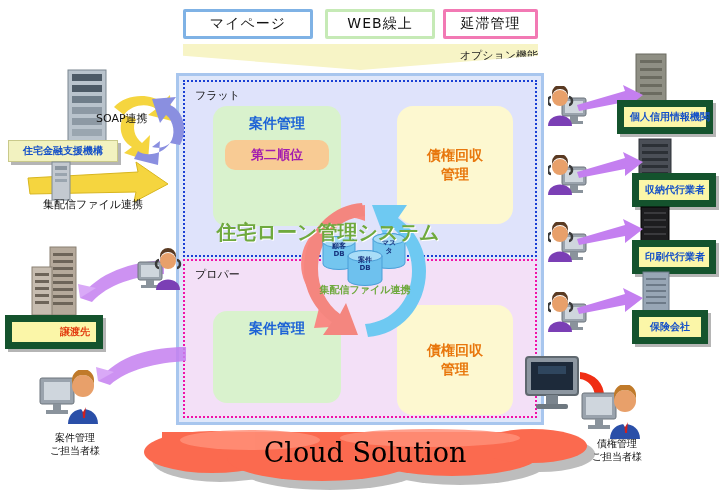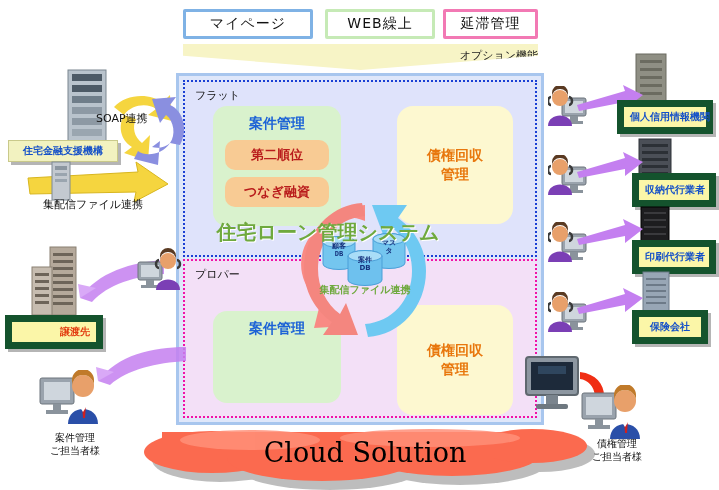--- a/index.html
+++ b/index.html
@@ -30,21 +30,21 @@
      border:2px dotted #1a3fd4;box-sizing:border-box;background:#dfe3fb;}
   .frame-inner-bot{position:absolute;left:4px;top:183px;right:4px;bottom:4px;
      border:2px dotted #f012a8;box-sizing:border-box;background:#f3e0f7;}
   .sect-label{position:absolute;font-size:11px;color:#111;left:10px;top:6px;}
 
   
   .greenbox{position:absolute;background:#d9f2cd;border-radius:14px;}
   .greenbox .title{text-align:center;font-size:14px;color:#1d63d6;
      font-weight:bold;padding-top:9px;}
   .orangebox{margin:7px 12px 0 12px;background:#f8cb94;border-radius:10px;
-     text-align:center;font-size:13px;color:#b91c1c;font-weight:bold;
+     text-align:center;font-size:13px;color:#a21caf;font-weight:bold;
      padding:6px 0;}
 
   .yellowbox{position:absolute;background:#fdf8d0;border-radius:16px;
      display:flex;align-items:center;justify-content:center;text-align:center;
      font-size:14px;color:#e8770d;font-weight:bold;line-height:1.35;}
 
   
   .cyclewrap{position:absolute;left:290px;top:195px;width:150px;height:150px;}
 
   .sysname{position:absolute;left:176px;top:219px;width:304px;text-align:center;
@@ -96,21 +96,20 @@
 </div>
 
 <div class="frame">
 
   <div class="frame-inner-top">
     <div class="sect-label">フラット</div>
 
     <div class="greenbox" style="left:28px;top:24px;width:128px;height:120px;">
       <div class="title">案件管理</div>
       <div class="orangebox">第二順位</div>
-      <div class="orangebox">つなぎ融資</div>
     </div>
 
     <div class="yellowbox" style="left:212px;top:24px;width:116px;height:118px;">
       <div>
         <div>債権回収</div>
         <div>管理</div>
       </div>
     </div>
   </div>
 
@@ -136,21 +135,21 @@
     <path d="M75 10 A 58 58 0 0 0 48 118 L 58 131 L 24 133 L 32 101 L 40 112
              A 45 45 0 0 1 75 26 Z" fill="#f98a84"></path>
     <path d="M72 8 C 40 10 14 38 14 74 C 14 96 25 115 42 127 L 33 140 L 68 140
              L 56 108 L 50 119 C 36 109 28 92 28 74 C 28 45 48 23 75 21 Z" fill="#f4867f"></path>
 
     <path d="M78 142 C 110 140 136 112 136 76 C 136 54 125 35 108 23 L 117 10
              L 82 10 L 94 42 L 100 31 C 114 41 122 58 122 76 C 122 105 102 127 75 129 Z" fill="#6ec9f2"></path>
   </svg>
 </div>
 
-<div class="cyl" style="left:322px;top:236px;width:34px;height:34px;font-family:Liberation Mono, monospace;">
+<div class="cyl" style="left:322px;top:236px;width:34px;height:34px;">
   <svg width="34" height="34" viewBox="0 0 34 34">
     <ellipse cx="17" cy="6" rx="16" ry="5.5" fill="#9fd8f5" stroke="#4a9fd8" stroke-width="1"></ellipse>
     <path d="M1 6 L1 28 A16 5.5 0 0 0 33 28 L33 6 Z" fill="#74c6ef" stroke="#4a9fd8" stroke-width="1"></path>
     <ellipse cx="17" cy="6" rx="16" ry="5.5" fill="#a9ddf7" stroke="#4a9fd8" stroke-width="1"></ellipse>
   </svg>
   <div class="nm">
     <span>顧客</span><br>
     <span>DB</span>
   </div>
 </div>

